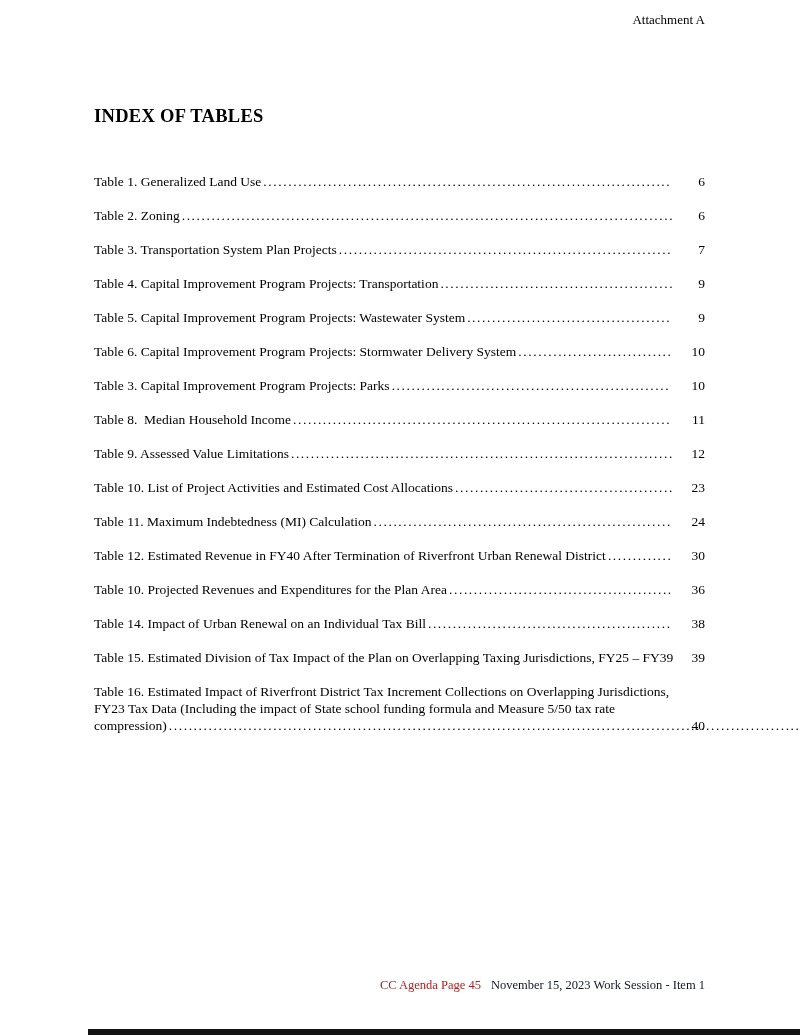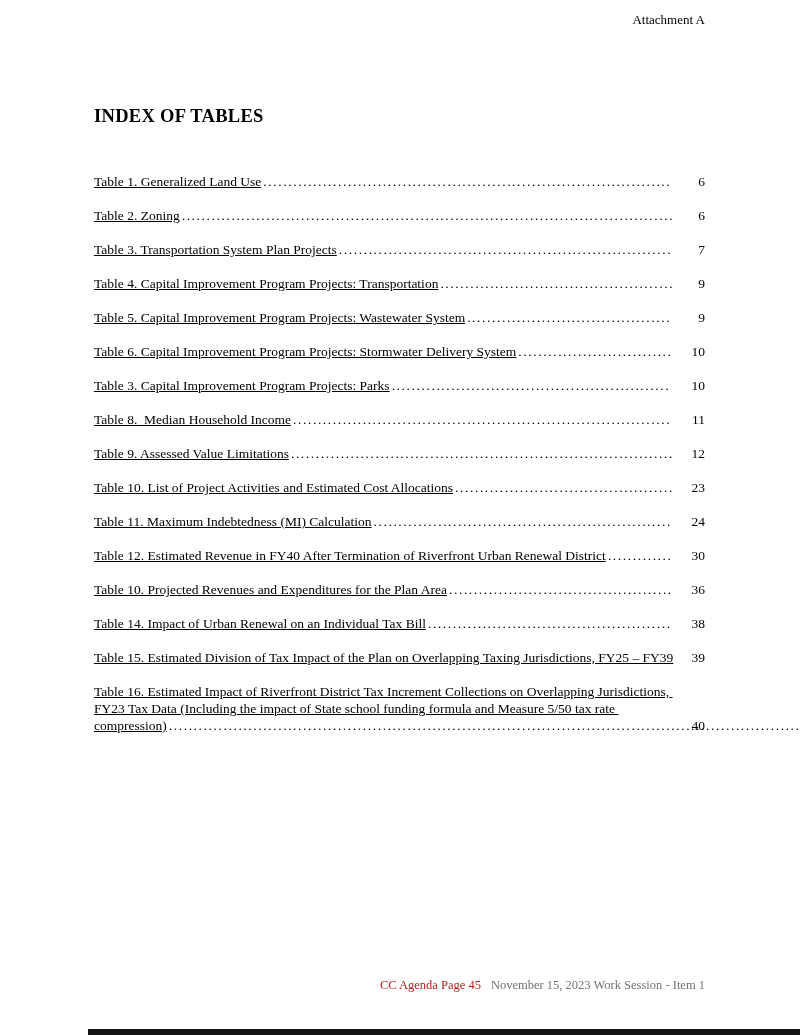--- a/index.html
+++ b/index.html
@@ -31,21 +31,21 @@
     margin: 78px 0 46px 0;
   }
   .toc { }
   .toc-entry {
     position: relative;
     font-size: 13.5px;
     line-height: 17px;
     margin-bottom: 17px;
     padding-right: 30px;
   }
-  .toc-entry .t { white-space: pre-wrap; text-decoration: underline; }
+  .toc-entry .t { white-space: pre-wrap; }
   .toc-entry .dots {
     margin-left: 2px;
     letter-spacing: 1.6px;
     color: #000;
   }
   .toc-entry .pg {
     position: absolute;
     right: 0;
     bottom: 0;
   }
@@ -106,18 +106,18 @@
   <div class="toc-entry"><span class="t">Table 10. Projected Revenues and Expenditures for the Plan Area</span><span class="dots">.............................................</span><span class="pg">36</span></div>
 
   <div class="toc-entry"><span class="t">Table 14. Impact of Urban Renewal on an Individual Tax Bill</span><span class="dots">.................................................</span><span class="pg">38</span></div>
 
   <div class="toc-entry"><span class="t">Table 15. Estimated Division of Tax Impact of the Plan on Overlapping Taxing Jurisdictions, FY25 – FY39</span><span class="dots"></span><span class="pg">39</span></div>
 
   <div class="toc-entry"><span class="t">Table 16. Estimated Impact of Riverfront District Tax Increment Collections on Overlapping Jurisdictions, FY23 Tax Data (Including the impact of State school funding formula and Measure 5/50 tax rate compression)</span><span class="dots">................................................................................................................................................................................................................................................................................................................................................................................................................</span><span class="pg">40</span></div>
 </div>
 
   <div class="footer">
-    <span class="footer-left">CC Agenda Page 45</span><span class="footer-right" style="color: #737373;">November 15, 2023 Work Session - Item 1</span>
+    <span class="footer-left">CC Agenda Page 45</span><span class="footer-right" style="color: #0f172a;">November 15, 2023 Work Session - Item 1</span>
   </div>
 
   <div class="bottom-bar"></div>
 
 </div>
 
 </body></html>

